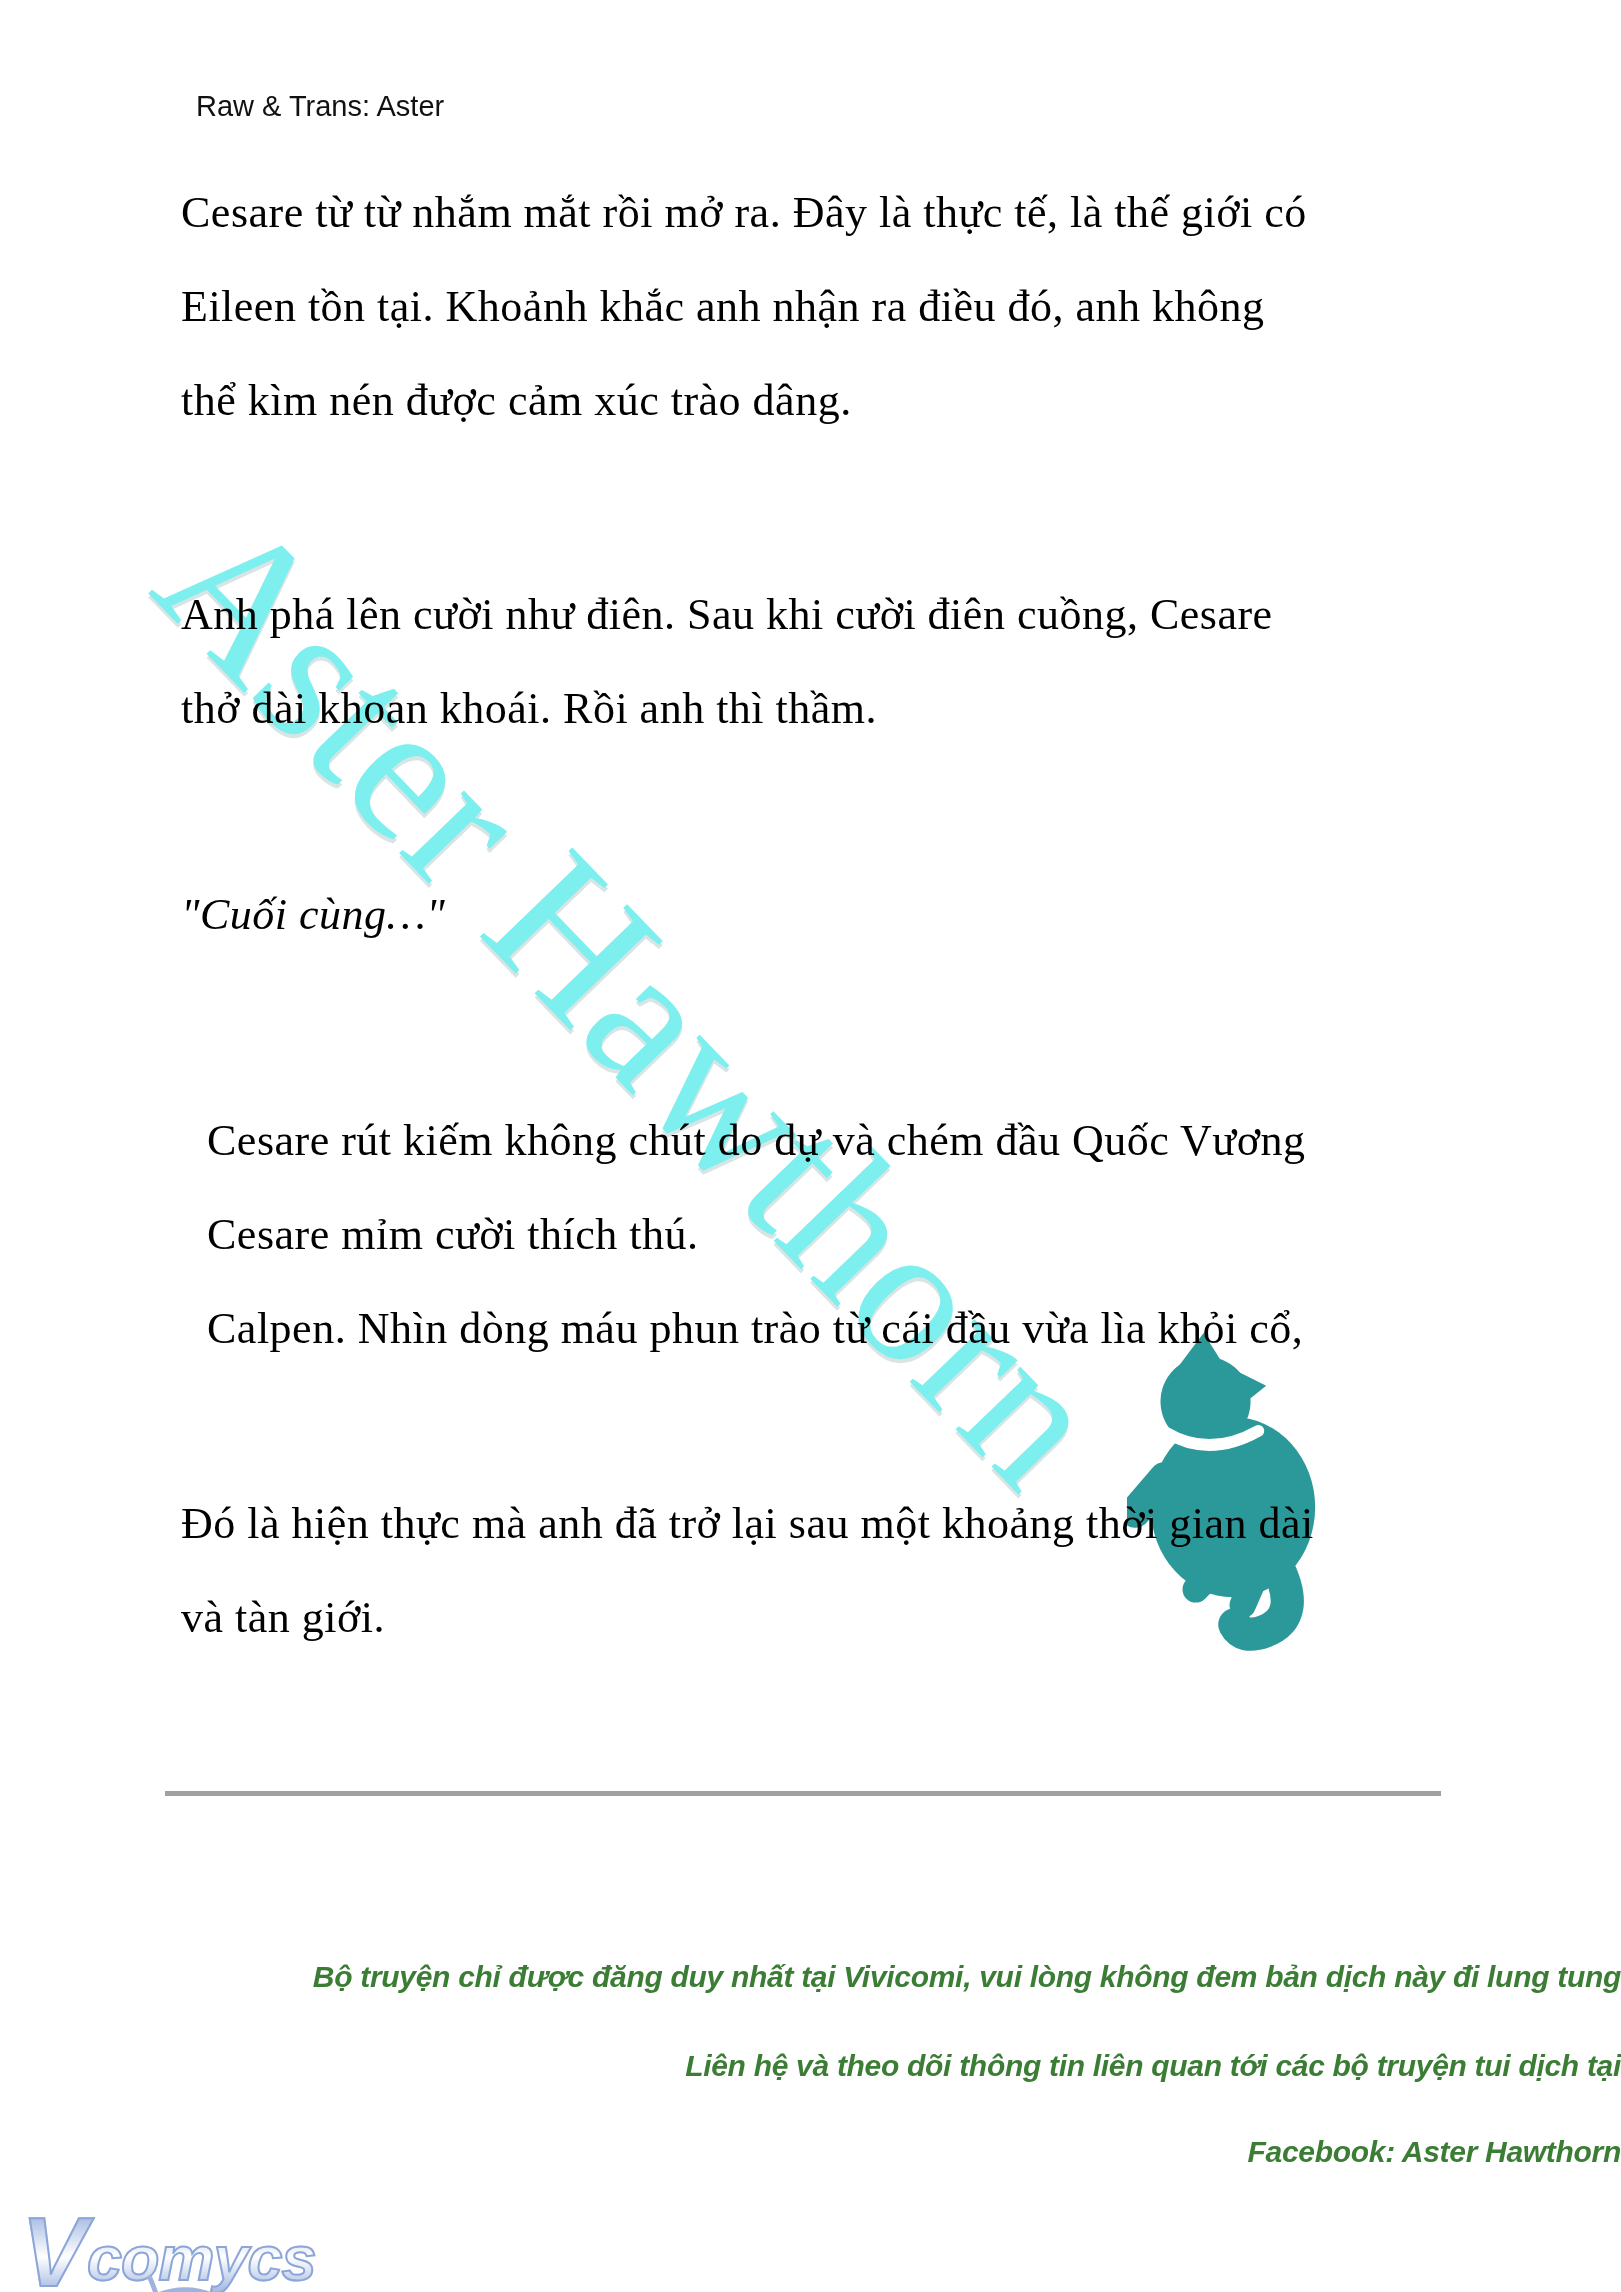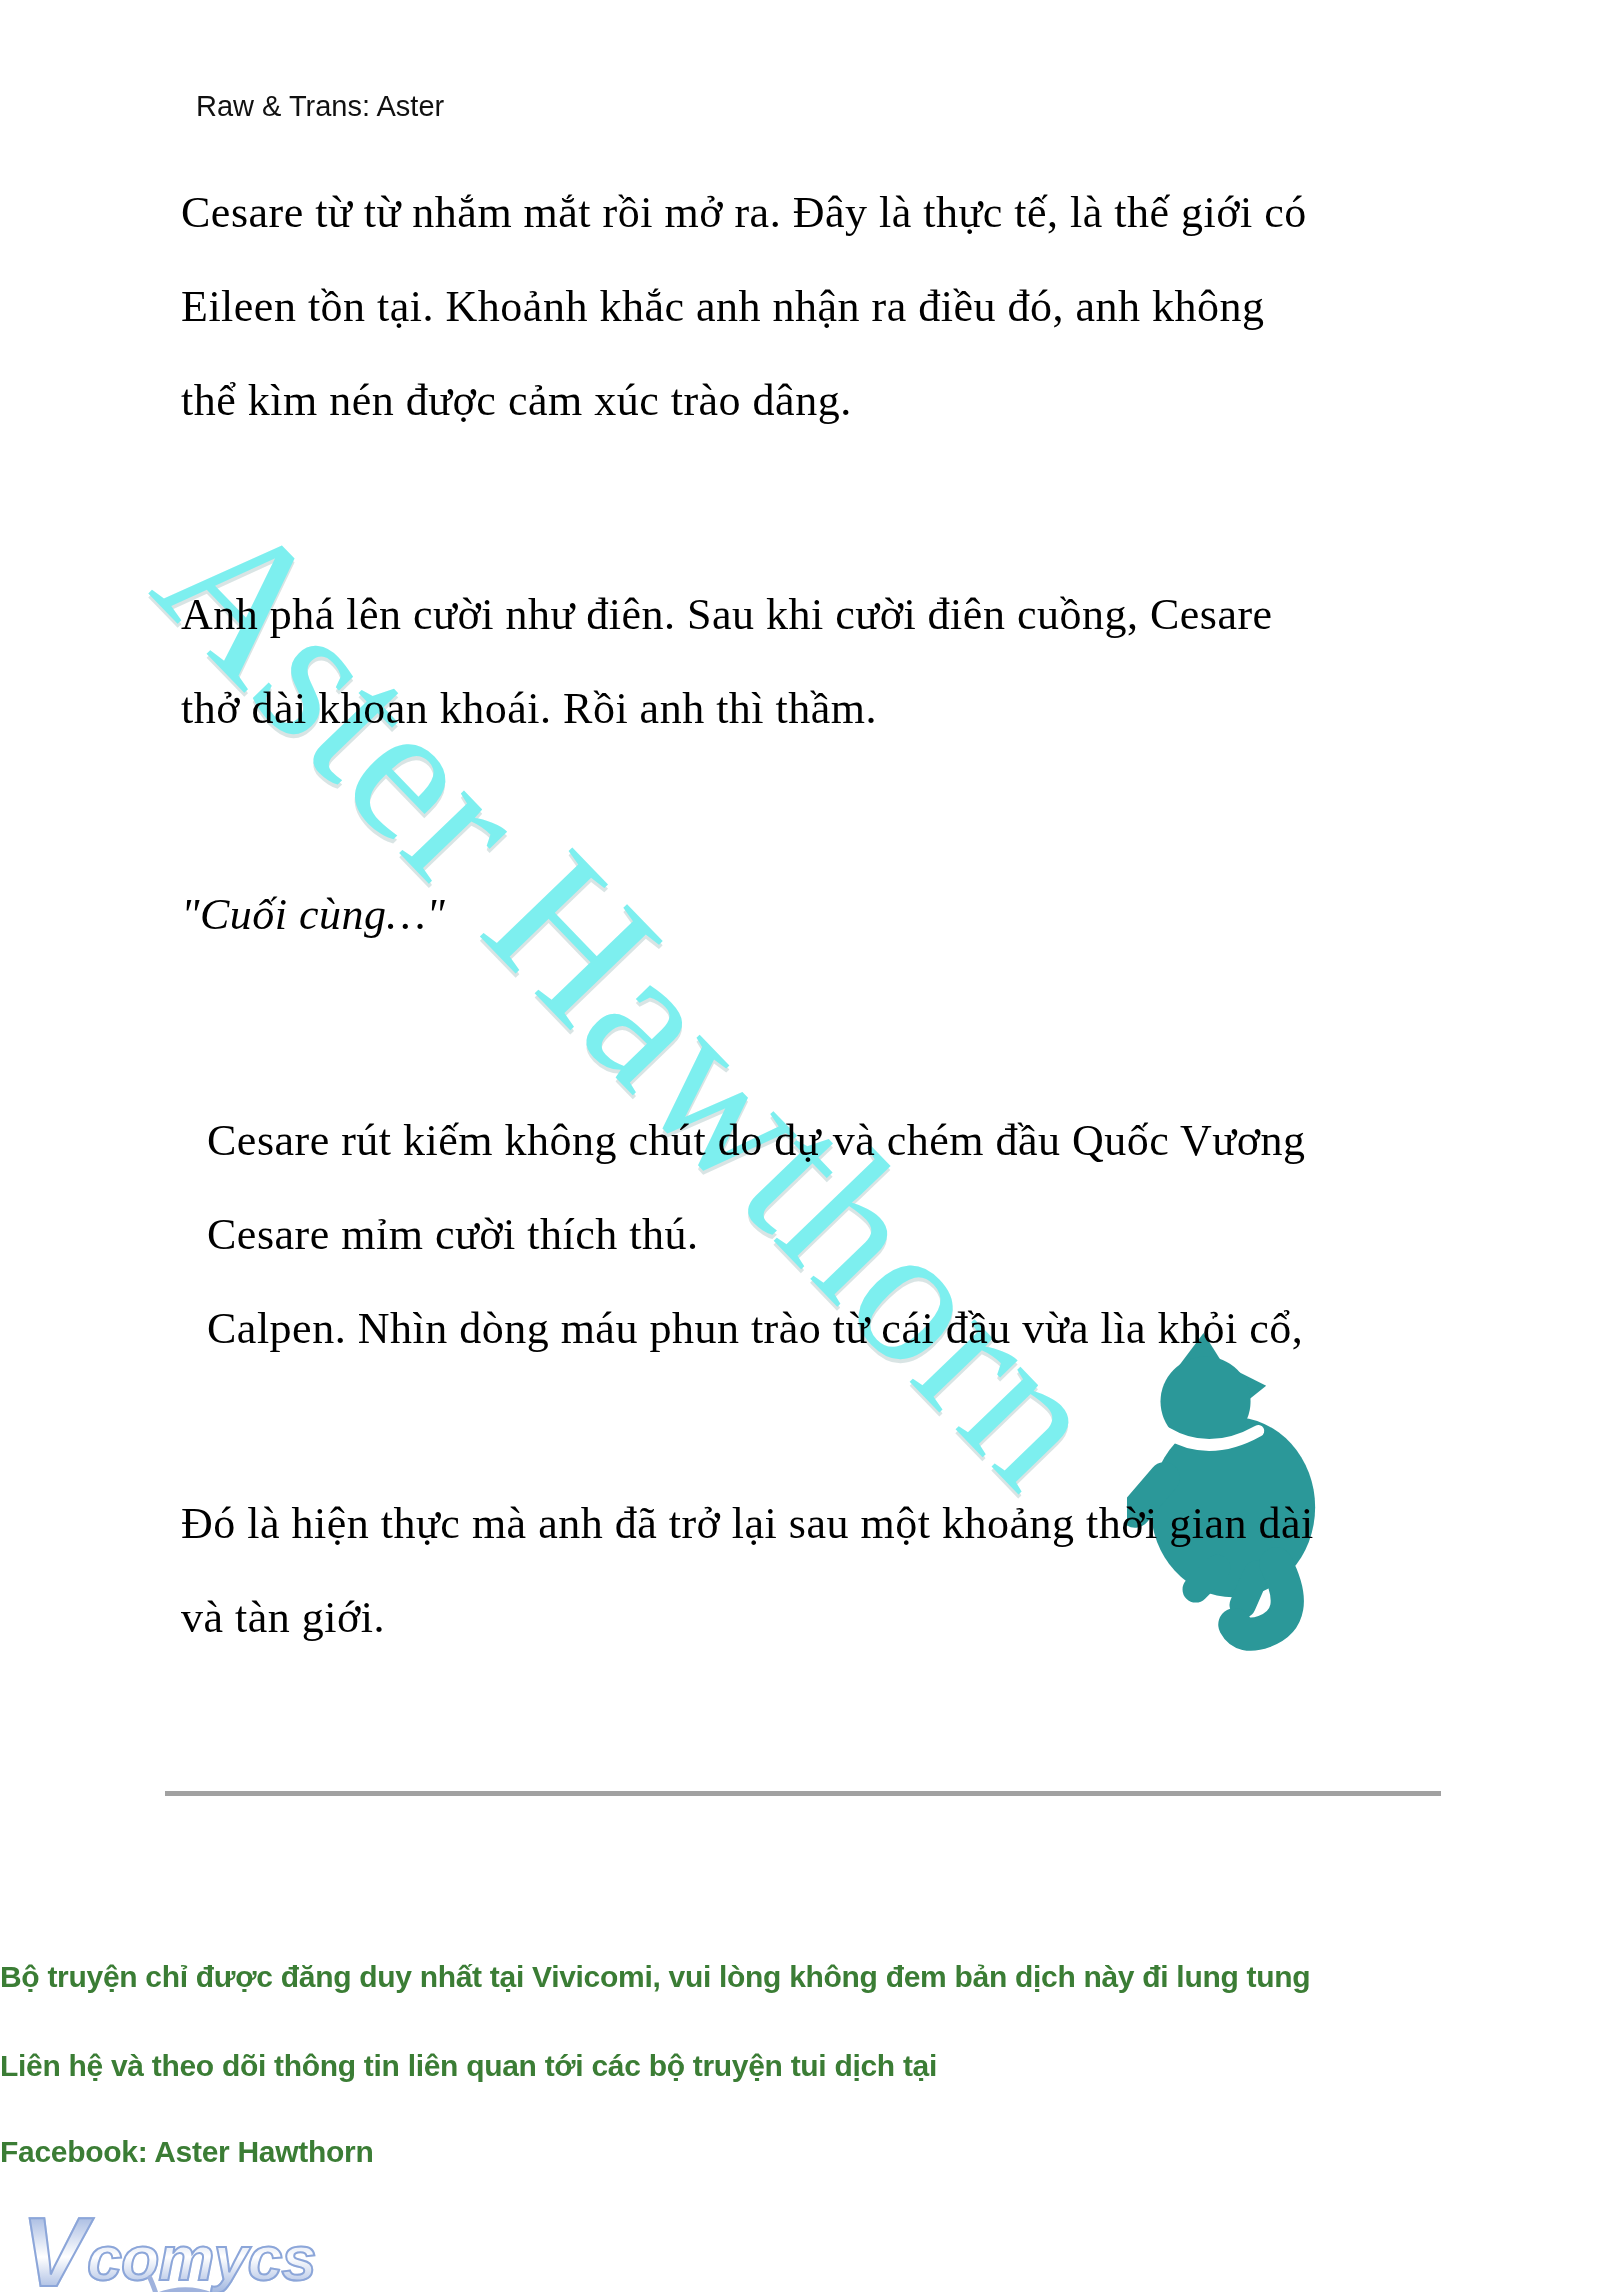--- a/index.html
+++ b/index.html
@@ -75,23 +75,24 @@
     left: 165px; top: 1791px;
     width: 1276px; height: 4.9px;
     background: var(--divider-gray, #A1A1A1);
     z-index: 2;
   }
 
   
   .footer-line {
     position: absolute;
     left: 0; width: 1621px;
-    text-align: left;
+    text-align: right;
     font-family: "Liberation Sans", sans-serif;
     font-weight: bold;
+    font-style: italic;
     font-size: 30px;
     letter-spacing: -0.3px;
     color: var(--footer-green, #3B7D35);
     z-index: 2;
     white-space: nowrap;
   }
   .f1 { top: 1960px; }
   .f2 { top: 2049px; }
   .f3 { top: 2135px; }
 

